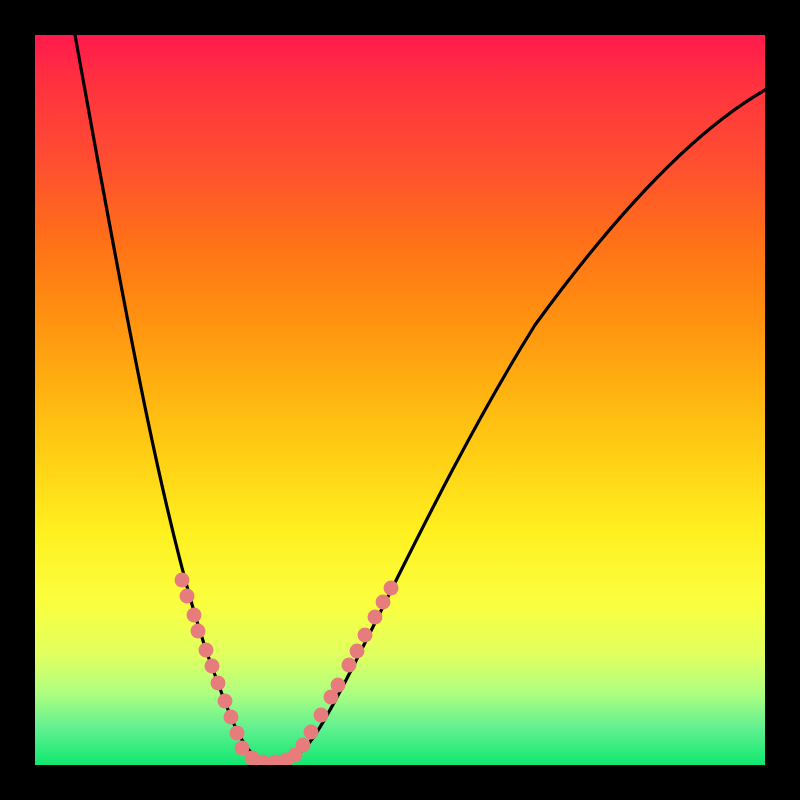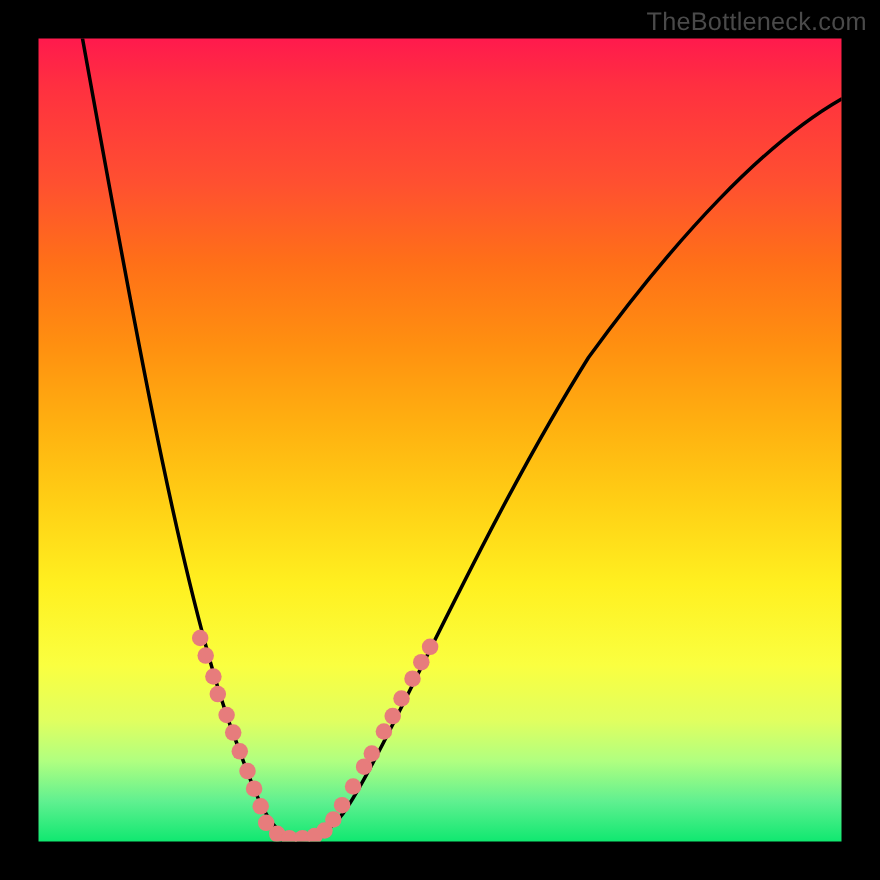--- a/index.html
+++ b/index.html
@@ -45,21 +45,20 @@
   svg.curve {
     position: absolute;
     top: 0; left: 0;
     width: 730px; height: 730px;
   }
 </style>
 </head>
 <body>
 
 <div class="frame">
-  <div class="watermark">TheBottleneck.com</div>
   <div class="plot">
     <svg class="curve" viewBox="0 0 730 730">
       <path stroke="#000" stroke-width="3.2" fill="none" stroke-linecap="round" d="M 40 0 C 80 220, 130 510, 180 640 C 198 690, 208 715, 225 725 C 240 733, 262 727, 280 700 C 320 640, 400 450, 500 290 C 580 180, 660 95, 730 55"></path>
       <g id="dots">
           <circle cx="147" cy="545" r="7.5" fill="#e77c7c"></circle>
           <circle cx="152" cy="561" r="7.5" fill="#e77c7c"></circle>
           <circle cx="159" cy="580" r="7.5" fill="#e77c7c"></circle>
           <circle cx="163" cy="596" r="7.5" fill="#e77c7c"></circle>
           <circle cx="171" cy="615" r="7.5" fill="#e77c7c"></circle>
           <circle cx="177" cy="631" r="7.5" fill="#e77c7c"></circle>

